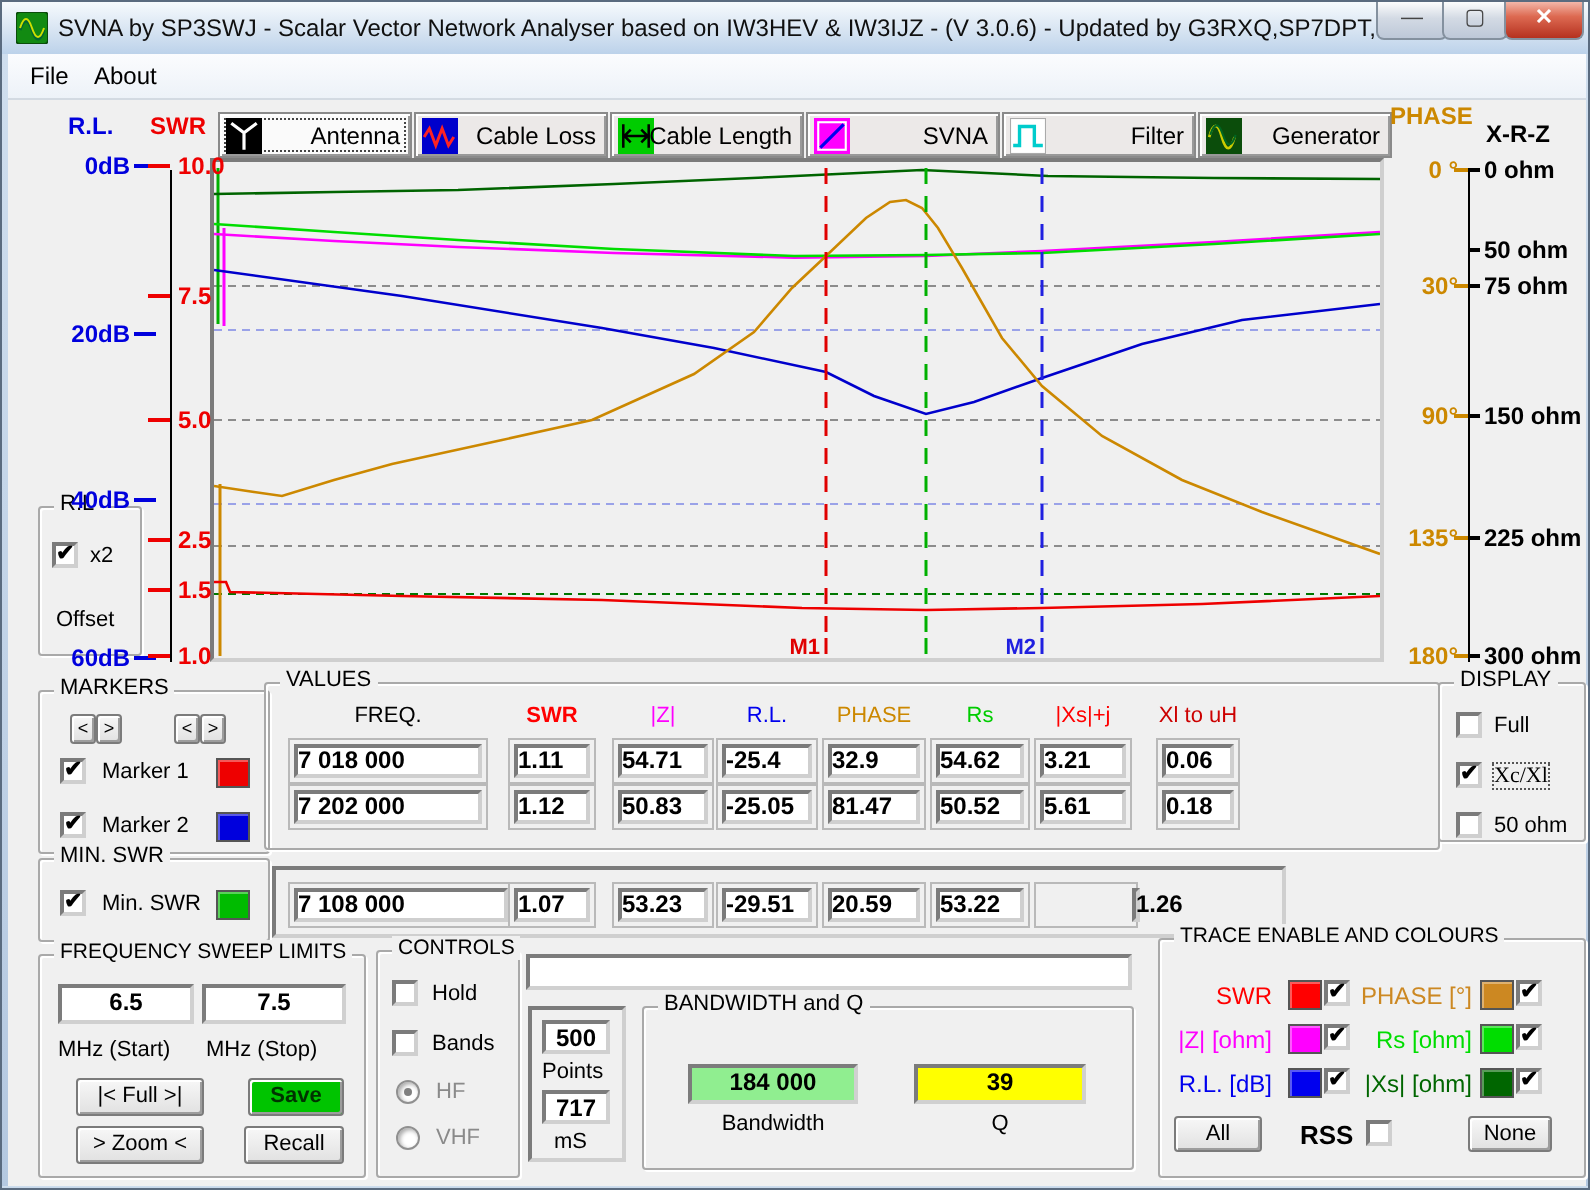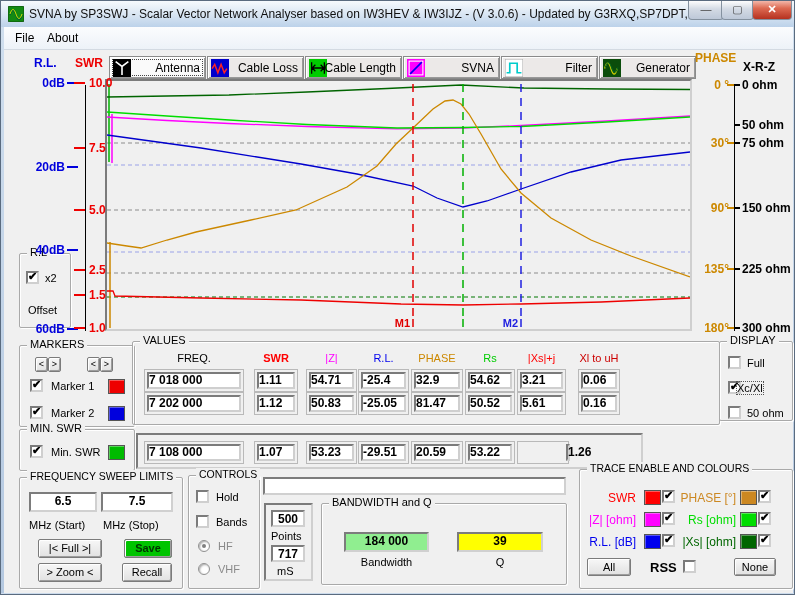--- a/index.html
+++ b/index.html
@@ -213,21 +213,21 @@
     <div class="cap">VALUES</div>
   </div>
 
   <div class="abs" style="left:135px;top:432px;width:507px;height:36px;border:2px inset #cfcfcf;box-sizing:border-box;"></div>
 
   <div class="gb" id="displaybox" style="left:718px;top:340px;width:72px;height:78px;">
     <div class="cap">DISPLAY</div>
   <div class="cb" style="position: absolute; left: 8px; top: 14px;"></div>
       <div class="lab" style="position: absolute; left: 27px; top: 15px;">Full</div>
       <div class="cb checked" style="position: absolute; left: 8px; top: 39px;"></div>
-      <div class="lab focus-dotted" style="position: absolute; left: 17px; top: 40px;">Xc/Xl</div>
+      <div class="lab focus-dotted" style="position: absolute; left: 27px; top: 40px; font-family: Liberation Serif, serif;">Xc/Xl</div>
       <div class="cb" style="position: absolute; left: 8px; top: 64px;"></div>
       <div class="lab" style="position: absolute; left: 27px; top: 65px;">50 ohm</div>
     </div>
 
   <div class="gb" style="left:18px;top:476px;width:162px;height:110px;">
     <div class="cap" style="font-size:10.5px;">FREQUENCY SWEEP LIMITS</div>
     <div class="fld" style="left:9px;top:14px;width:68px;height:20px;">6.5</div>
     <div class="fld" style="left:81px;top:14px;width:72px;height:20px;">7.5</div>
     <div class="lab" style="left:9px;top:41px;">MHz  (Start)</div>
     <div class="lab" style="left:83px;top:41px;">MHz  (Stop)</div>
@@ -381,23 +381,23 @@
     <div class="vbox" style="position: absolute; left: 410px; top: 391px; width: 52px;">
       <div class="vboxi">81.47</div>
     </div>
     <div class="vbox" style="position: absolute; left: 464px; top: 391px; width: 50px;">
       <div class="vboxi">50.52</div>
     </div>
     <div class="vbox" style="position: absolute; left: 516px; top: 391px; width: 49px;">
       <div class="vboxi">5.61</div>
     </div>
     <div class="vbox" style="position: absolute; left: 577px; top: 391px; width: 42px;">
-      <div class="vboxi">0.16</div>
-    </div>
-    <div class="vbox" style="position: absolute; left: 143px; top: 440px; width: 100px;">
+      <div class="vboxi">0.18</div>
+    </div>
+    <div class="vbox" style="position: absolute; left: 143px; top: 440px; width: 113px;">
       <div class="vboxi">7 108 000</div>
     </div>
     <div class="vbox" style="position: absolute; left: 253px; top: 440px; width: 44px;">
       <div class="vboxi">1.07</div>
     </div>
     <div class="vbox" style="position: absolute; left: 305px; top: 440px; width: 51px;">
       <div class="vboxi">53.23</div>
     </div>
     <div class="vbox" style="position: absolute; left: 357px; top: 440px; width: 51px;">
       <div class="vboxi">-29.51</div>

